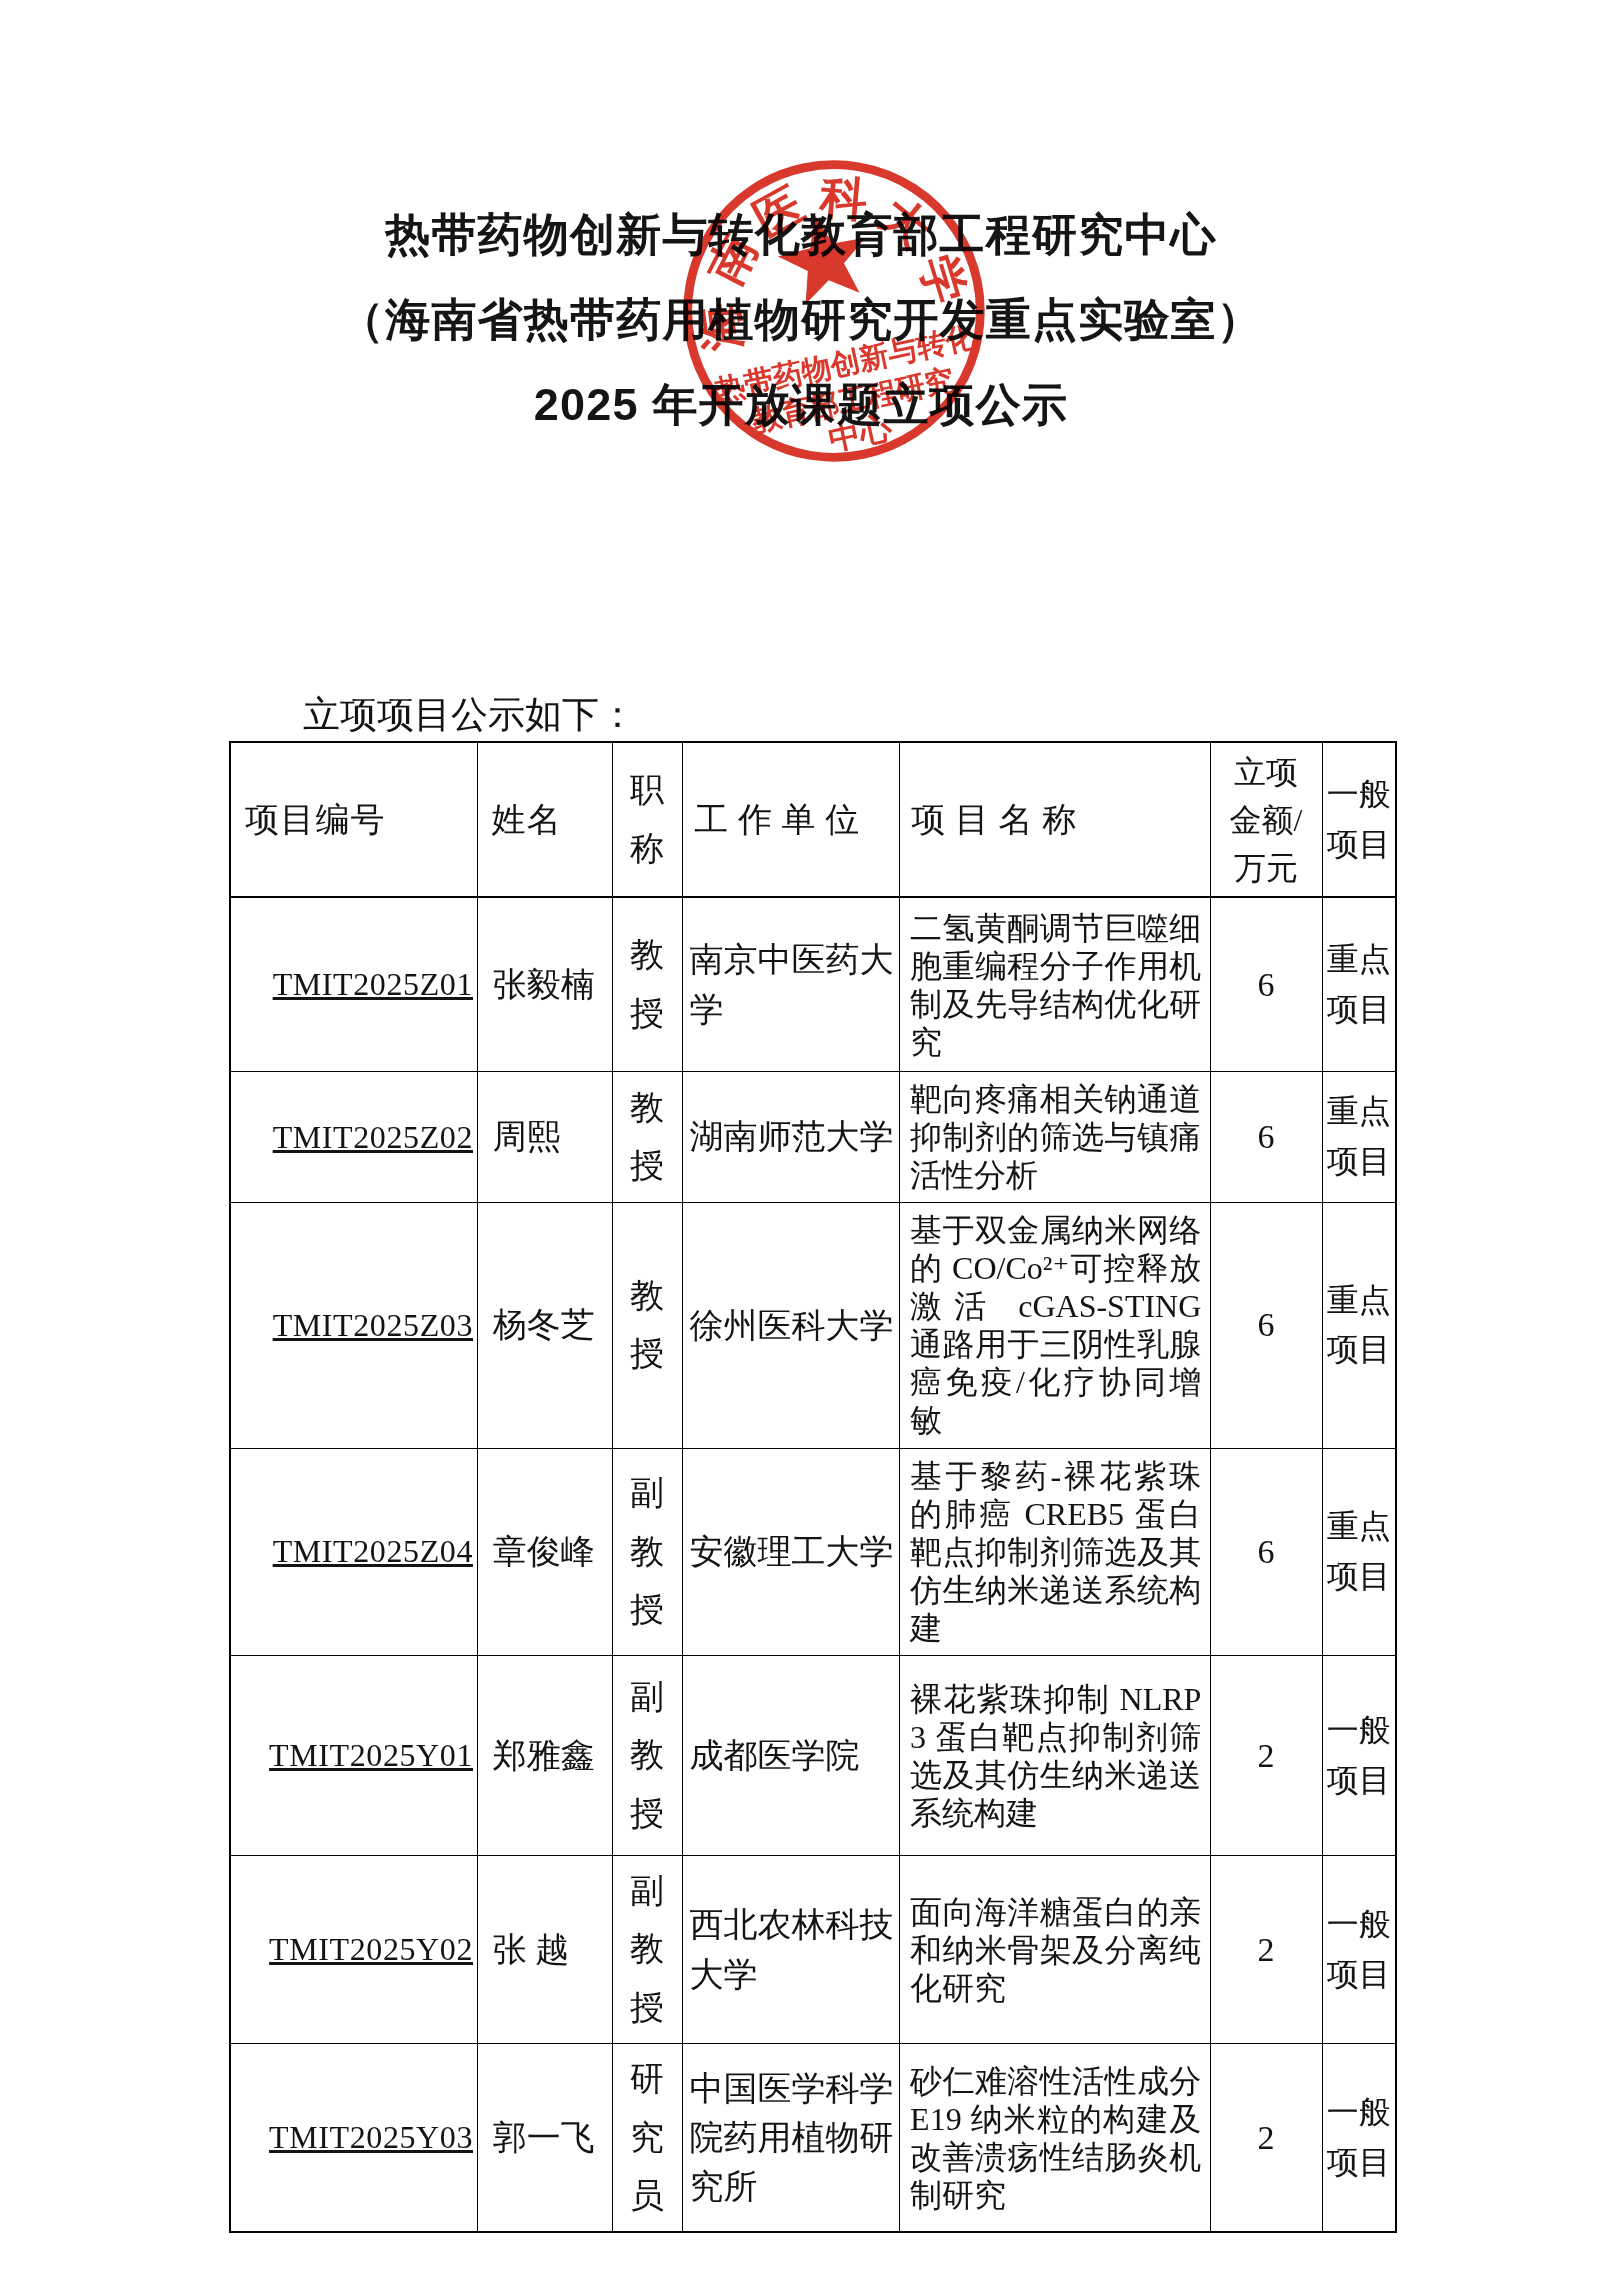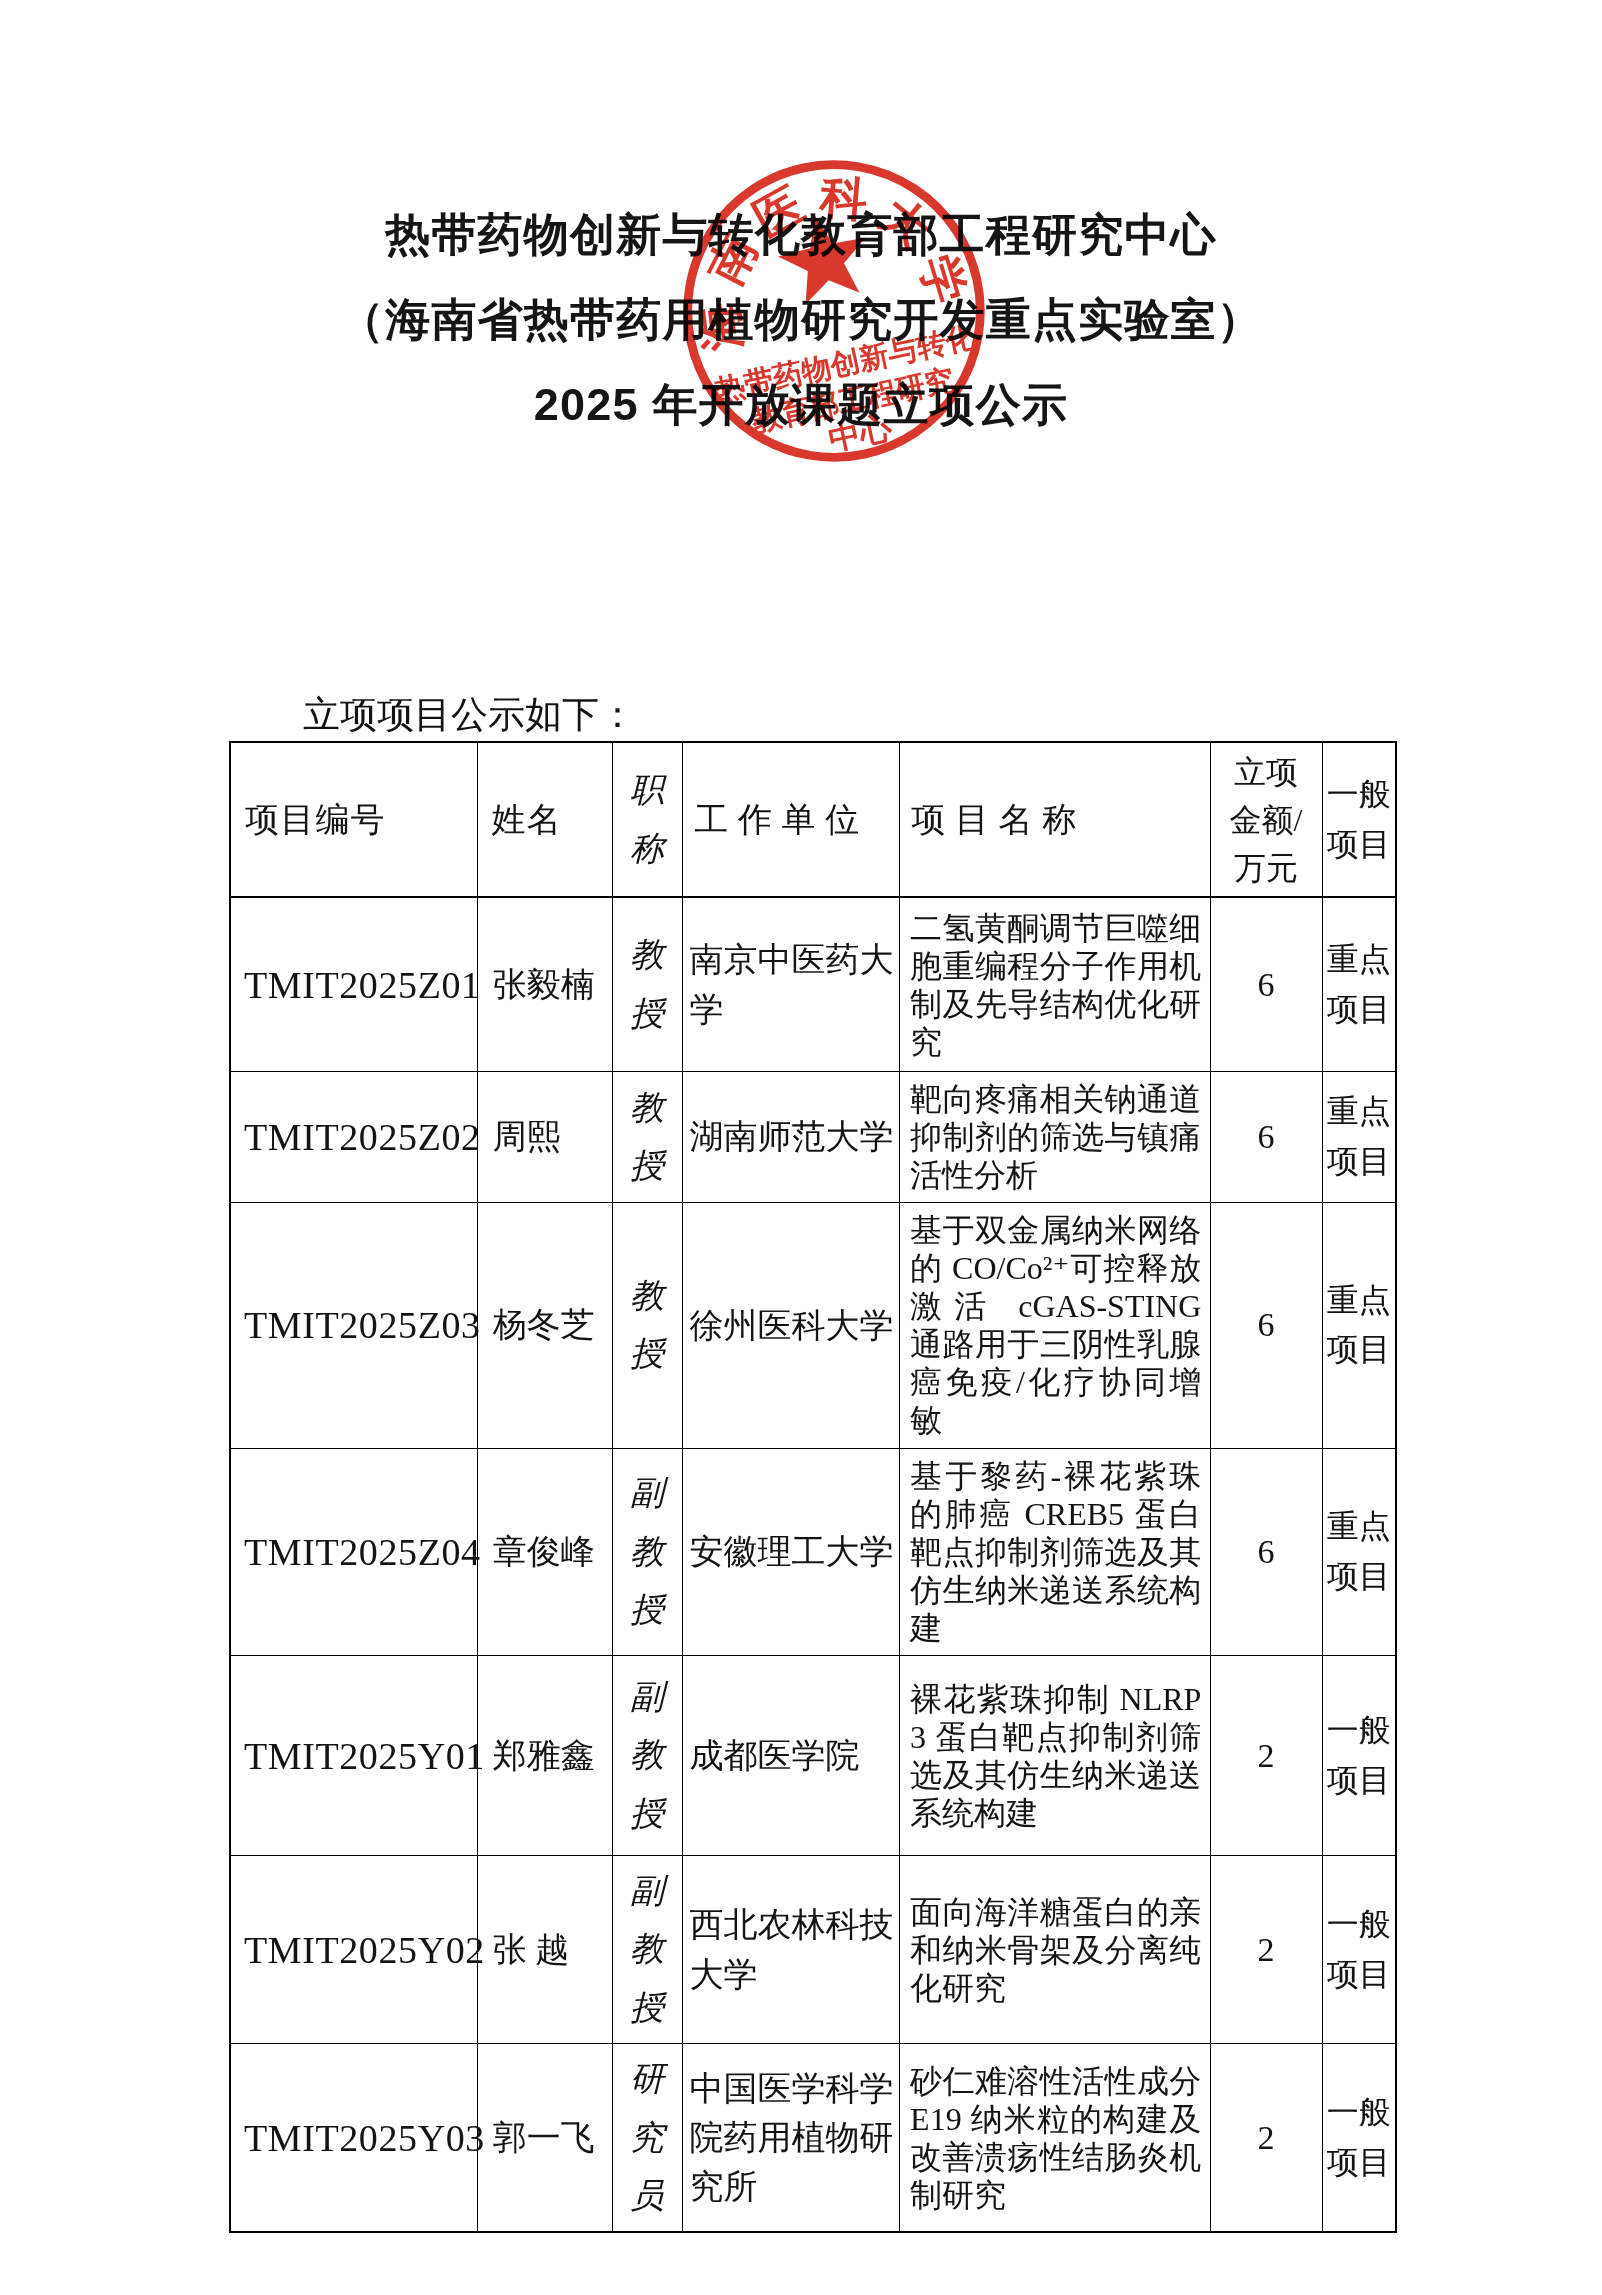--- a/index.html
+++ b/index.html
@@ -71,38 +71,37 @@
     vertical-align:middle;
     font-weight:normal;
     box-sizing:border-box;
   }
   th.h-left{ text-align:left; padding:5.9px 5.9px 5.9px 14px; letter-spacing:1.2px;}
   th.h-vert, td.c-vert{
     text-align:center;
     padding:5.9px 4.7px;
     word-break:break-all;
     line-height:1.72;
-    font-style:italic;
   }
   th.h-wide{ text-align:left; padding:5.9px 5.9px 5.9px 11.7px; letter-spacing:0.6px;}
   th.h-money{
     text-align:center;
     padding:4.7px 8.2px;
     word-break:break-all;
     font-size:32px;
     line-height:1.5;
   }
   th.h-cat, td.c-cat{
     text-align:center;
     padding:4.7px 0.6px;
     word-break:break-all;
     font-size:32px;
     line-height:1.55;
   }
-  td.c-code{ text-align:center; padding:4.7px 3.5px 4.7px 13px; font-size:38px; letter-spacing:0.6px;}
+  td.c-code{ text-align:right; padding:4.7px 3.5px 4.7px 13px; font-size:32px; letter-spacing:0.6px;text-decoration:underline;}
   td.c-name{ text-align:left; padding:4.7px 3.5px 4.7px 15.3px; font-size:34px;}
   td.c-unit{
     text-align:left;
     padding:5.9px 1.2px 5.9px 7px;
     font-size:34px;
     line-height:1.45;
   }
   td.c-proj{
     text-align:justify;
     text-justify:inter-ideograph;

